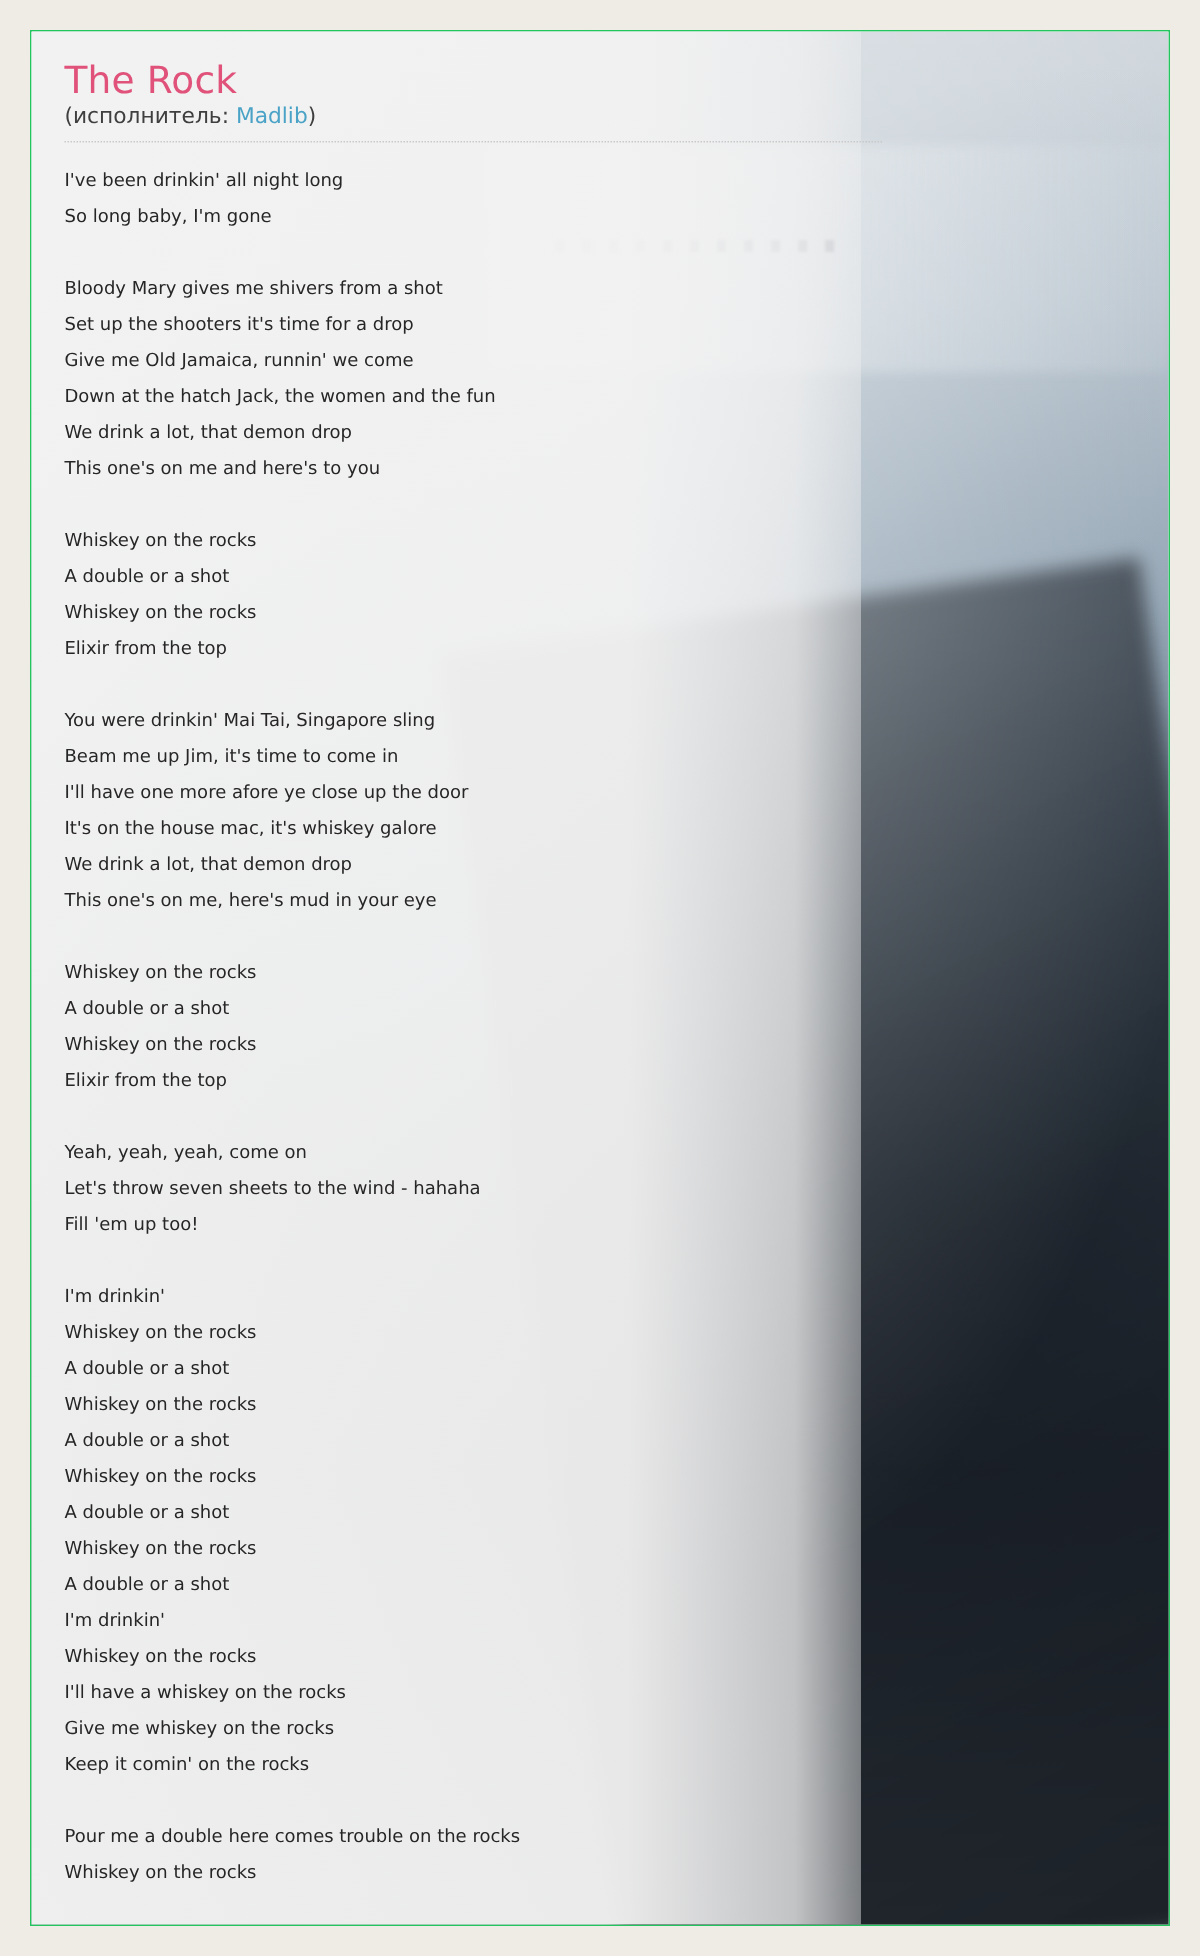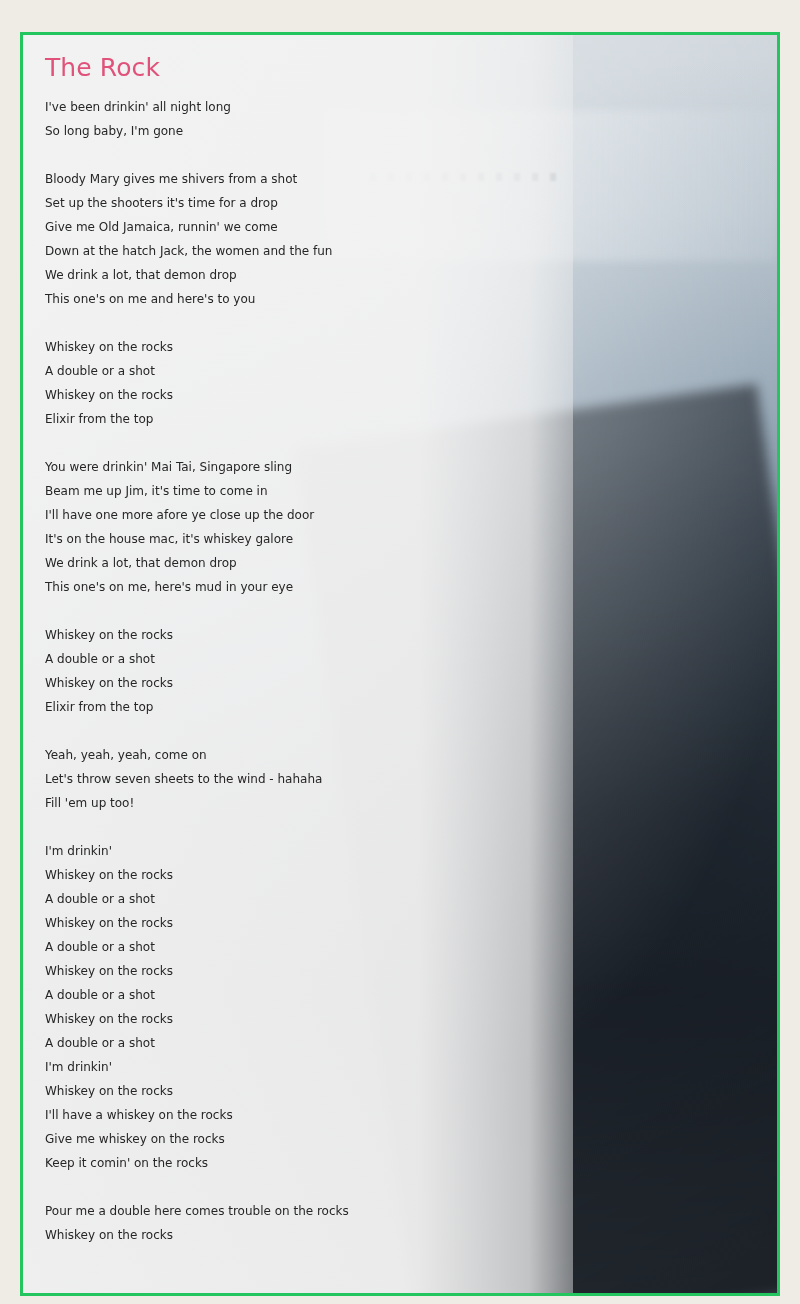--- a/index.html
+++ b/index.html
@@ -11,25 +11,25 @@
     height: 1304px;
     background: #efece6;
     font-family: "DejaVu Sans", "Liberation Sans", sans-serif;
     overflow: hidden;
   }
 
   
   .page-frame {
     position: absolute;
     left: 20px;
-    top: 32px;
+    top: 20px;
     width: 760px;
     height: 1264px;
     box-sizing: border-box;
-    border: 3px solid #22c55e;
+    border: 1px solid #22c55e;
     background: #ffffff;
     overflow: hidden;
   }
 
   
   .bg-photo {
     position: absolute;
     inset: 0;
     background:
       radial-gradient(circle at 78% 62%, rgba(20,28,38,0.55) 0%, rgba(20,28,38,0.0) 38%),
@@ -135,17 +135,20 @@
     <div class="bg-dots"></div>
     <div class="bg-dark-shape"></div>
   </div>
 
   <div class="content-overlay"></div>
 
   <div class="content">
 
     <h1 class="song-title">The Rock</h1>
 
+    <div class="performer-line">
+      <span>(исполнитель: </span><a class="performer-link" href="#">Madlib</a><span>)</span>
+    </div>
 
     <div class="lyrics" id="lyrics-body"><div>I've been drinkin' all night long</div><div>So long baby, I'm gone</div><span class="blank"></span><div>Bloody Mary gives me shivers from a shot</div><div>Set up the shooters it's time for a drop</div><div>Give me Old Jamaica, runnin' we come</div><div>Down at the hatch Jack, the women and the fun</div><div>We drink a lot, that demon drop</div><div>This one's on me and here's to you</div><span class="blank"></span><div>Whiskey on the rocks</div><div>A double or a shot</div><div>Whiskey on the rocks</div><div>Elixir from the top</div><span class="blank"></span><div>You were drinkin' Mai Tai, Singapore sling</div><div>Beam me up Jim, it's time to come in</div><div>I'll have one more afore ye close up the door</div><div>It's on the house mac, it's whiskey galore</div><div>We drink a lot, that demon drop</div><div>This one's on me, here's mud in your eye</div><span class="blank"></span><div>Whiskey on the rocks</div><div>A double or a shot</div><div>Whiskey on the rocks</div><div>Elixir from the top</div><span class="blank"></span><div>Yeah, yeah, yeah, come on</div><div>Let's throw seven sheets to the wind - hahaha</div><div>Fill 'em up too!</div><span class="blank"></span><div>I'm drinkin'</div><div>Whiskey on the rocks</div><div>A double or a shot</div><div>Whiskey on the rocks</div><div>A double or a shot</div><div>Whiskey on the rocks</div><div>A double or a shot</div><div>Whiskey on the rocks</div><div>A double or a shot</div><div>I'm drinkin'</div><div>Whiskey on the rocks</div><div>I'll have a whiskey on the rocks</div><div>Give me whiskey on the rocks</div><div>Keep it comin' on the rocks</div><span class="blank"></span><div>Pour me a double here comes trouble on the rocks</div><div>Whiskey on the rocks</div></div>
 
   </div>
 </div>
 
 </body></html>

